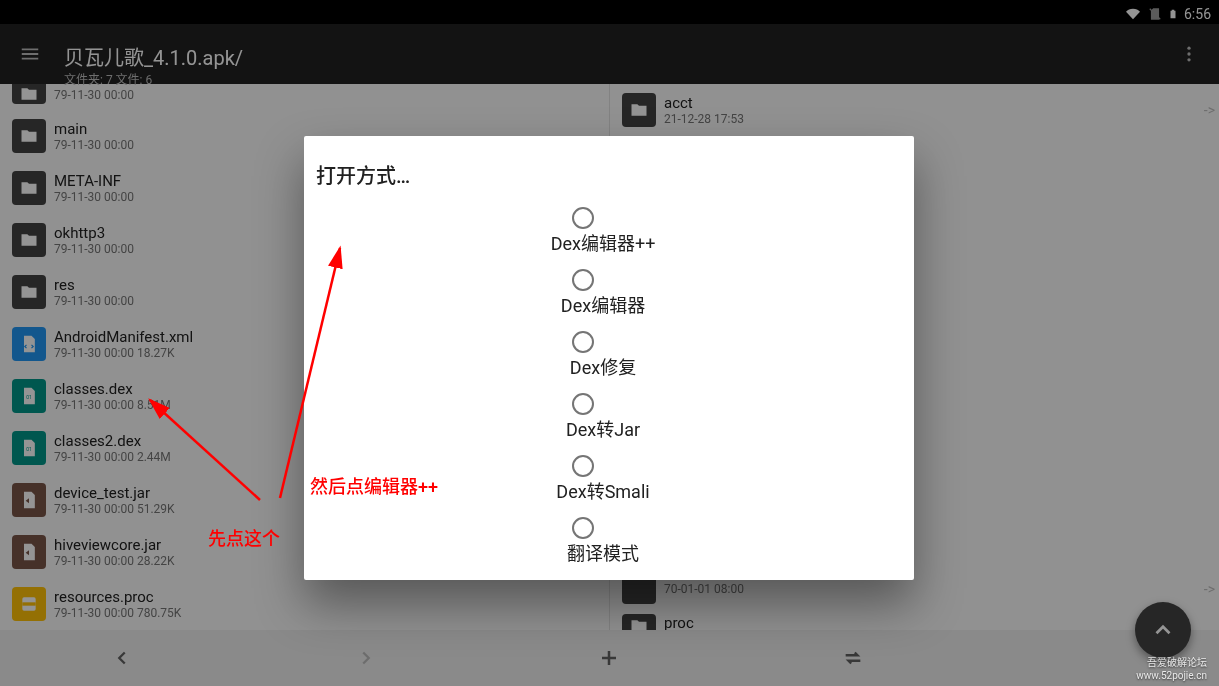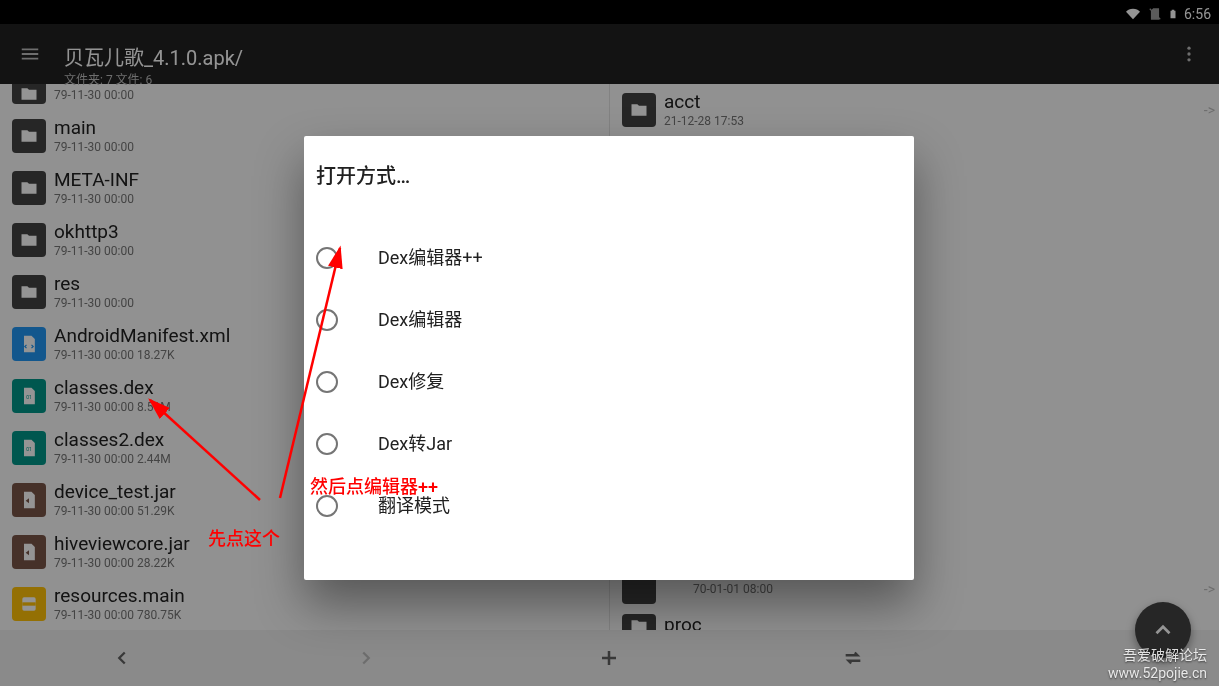--- a/index.html
+++ b/index.html
@@ -20,39 +20,39 @@
   .pane.left { border-right: 1px solid #e0e0e0; }
   .list { position: absolute; inset: 0; overflow-y: hidden; background: #fafafa; }
   .row { display: flex; align-items: center; height: 52px; padding: 8px 12px; }
   .row .icon-wrap { width: 34px; height: 34px; border-radius: 4px; display: flex; align-items: center; justify-content: center; margin-right: 8px; }
   .icon-folder { background: #424242; }
   .icon-xml { background: #2196f3; }
   .icon-dex { background: #009688; }
   .icon-jar { background: #795548; }
   .icon-arsc { background: #ffc107; }
   .row .texts { display: flex; flex-direction: column; line-height: 1.2; }
-  .row .name { font-size: 19px; color: #212121; }
+  .row .name { font-size: 15px; color: #212121; }
   .row .meta { font-size: 12px; color: #757575; }
   .row.partial { height: 26px; align-items: flex-end; }
   .arrow-right { position: absolute; right: 4px; color: #bdbdbd; font-size: 14px; }
   
   .bottom-nav { position: absolute; bottom: 0; left: 0; right: 0; height: 56px; background: #eeeeee; display: flex; align-items: center; z-index: 10; }
   .nav-btn { flex: 1; display: flex; align-items: center; justify-content: center; height: 100%; color: #616161; }
   .fab-up { position: absolute; right: 28px; bottom: 28px; width: 56px; height: 56px; border-radius: 50%; background: #424242; display:flex; align-items:center; justify-content:center; z-index: 12; box-shadow: 0 4px 10px rgba(0,0,0,.4); }
   
   .dialog { position: absolute; left: 304px; top: 136px; width: 610px; height: 444px; background: #fff; z-index: 30; border-radius: 2px; box-shadow: 0 24px 48px rgba(0,0,0,.4); padding: 24px 24px 16px 12px; }
   .dialog-title { font-size: 20px; color: #212121; margin-bottom: 18px; font-weight: 500; }
-  .opt { display: flex; align-items: flex-end; height: 62px; }
+  .opt { display: flex; align-items: center; height: 62px; flex-direction: column; }
   .radio { width: 22px; height: 22px; border: 2px solid #757575; border-radius: 50%; margin-right: 40px; flex: none; }
   .opt-label { font-size: 18px; color: #212121; }
   
   .anno { position: absolute; z-index: 40; pointer-events: none; }
   .anno-text { position: absolute; color: #f00; font-size: 18px; font-weight: 500; z-index: 41; white-space: nowrap; }
   
-  .wm { position: absolute; right: 12px; bottom: 4px; z-index: 50; text-align: right; color: rgba(255,255,255,.85); font-size: 14px; line-height: 1.3; text-shadow: 0 1px 2px rgba(0,0,0,.6); margin-left: 27px; }
+  .wm { position: absolute; right: 12px; bottom: 4px; z-index: 50; text-align: right; color: rgba(255,255,255,.85); font-size: 10px; line-height: 1.3; text-shadow: 0 1px 2px rgba(0,0,0,.6); margin-left: 27px; }
   
 </style>
 </head>
 <body>
 
 <div class="status-bar">
   <span class="sb-icon">
     <svg width="18" height="14" viewBox="0 0 24 24" fill="#fff">
         <path d="M12 3C7 3 2.7 5 0 8l12 13L24 8c-2.7-3-7-5-12-5z"></path>
       </svg>
@@ -208,42 +208,42 @@
           </div>
         </div>
         <div class="row">
           <div class="icon-wrap icon-arsc">
             <svg width="20" height="20" viewBox="0 0 24 24" fill="#fff">
               <rect x="4" y="4" width="16" height="16" rx="2"></rect>
               <rect x="4" y="10" width="16" height="4" fill="#ffc107"></rect>
             </svg>
           </div>
           <div class="texts">
-            <div class="name">resources.main</div>
+            <div class="name">resources.proc</div>
             <div class="meta">79-11-30 00:00  780.75K</div>
           </div>
         </div>
       </div>
   </div>
   <div class="pane">
     <div class="list" id="right-list">
         <div class="row">
           <div class="icon-wrap icon-folder">
             <svg width="20" height="20" viewBox="0 0 24 24" fill="#fff">
               <path d="M3 5h7l2 2h9v12H3z"></path>
             </svg>
           </div>
           <div class="texts">
             <div class="name">acct</div>
             <div class="meta">21-12-28 17:53</div>
           </div>
           <span class="arrow-right">-&gt;</span>
         </div>
         <div style="height: 436px;"></div>
-        <div class="row" style="height: 34px; gap: 29px;">
+        <div class="row" style="height: 34px;">
           <div class="icon-wrap icon-folder" style="height:24px;align-self:flex-start;border-radius:0 0 4px 4px"></div>
           <div class="texts">
             <div class="meta">70-01-01 08:00</div>
           </div>
           <span class="arrow-right">-&gt;</span>
         </div>
         <div class="row" style="height: 30px; align-items: flex-start;">
           <div class="icon-wrap icon-folder" style="height:24px;border-radius:4px 4px 0 0">
             <svg width="20" height="20" viewBox="0 0 24 24" fill="#fff">
               <path d="M3 5h7l2 2h9v12H3z"></path>
@@ -300,20 +300,24 @@
         <div class="radio"></div>
         <div class="opt-label">Dex编辑器</div>
       </div>
       <div class="opt">
         <div class="radio"></div>
         <div class="opt-label">Dex修复</div>
       </div>
       <div class="opt">
         <div class="radio"></div>
         <div class="opt-label">Dex转Jar</div>
+      </div>
+      <div class="opt">
+        <div class="radio"></div>
+        <div class="opt-label">Dex转Smali</div>
       </div>
       <div class="opt">
         <div class="radio"></div>
         <div class="opt-label">翻译模式</div>
       </div>
     </div>
 </div>
 
 <svg class="anno" style="left:0;top:0" width="1219" height="686">
   <defs>

